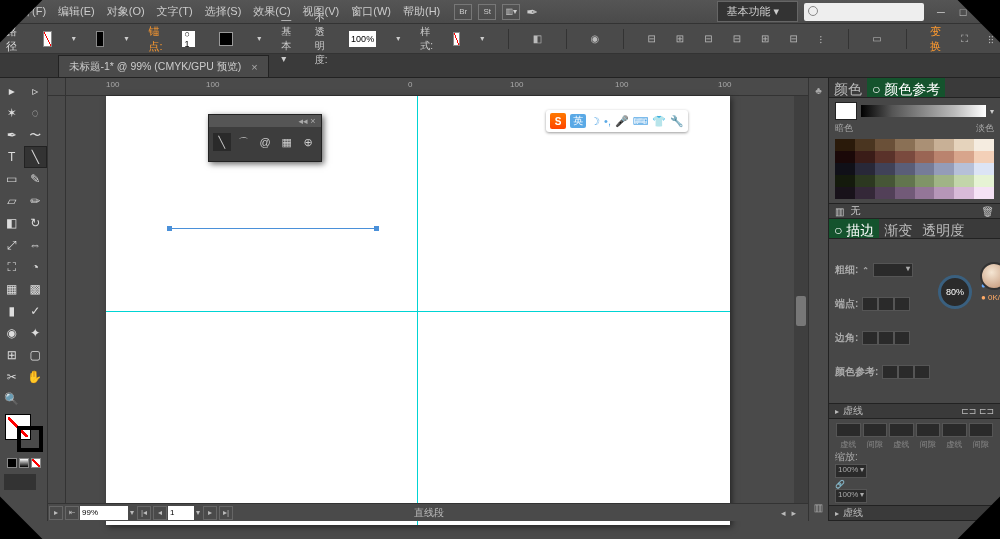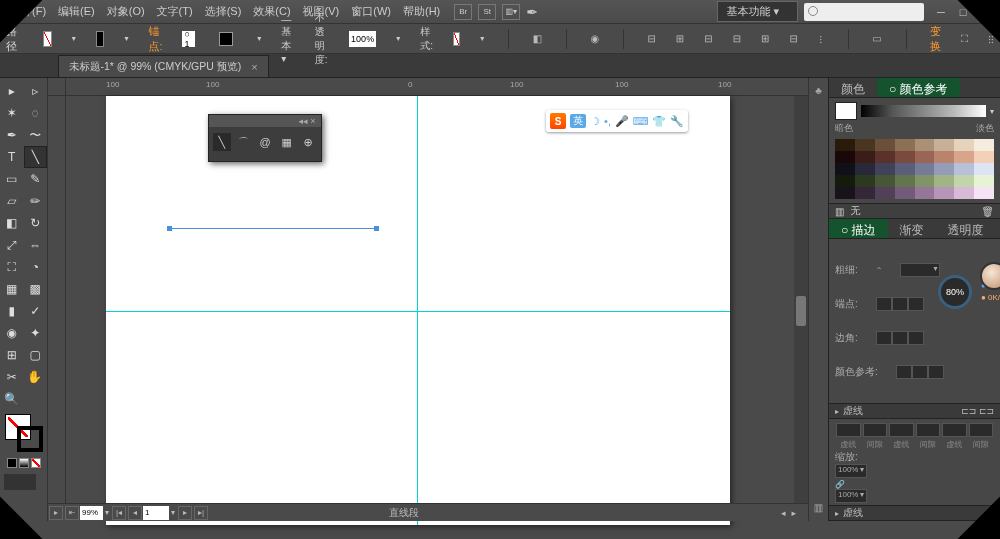--- a/index.html
+++ b/index.html
@@ -80,46 +80,46 @@
   
   
   .ime-bar { position: absolute; top: 14px; right: 42px; height: 22px; background: #fff; border-radius: 3px; display: flex; align-items: center; padding: 0 4px; gap: 4px; box-shadow: 0 1px 3px rgba(0,0,0,0.4); color: #555; font-size: 11px; }
   .ime-logo { width: 16px; height: 16px; display: flex; align-items: center; justify-content: center; color: #fff; font-weight: bold; font-size: 10px; border-radius: 2px; background: linear-gradient(#ff7a00,#ff4400); }
   .ime-cn { background: #5aa9e6; color: #fff; border-radius: 2px; padding: 0 3px; font-size: 10px; }
   .ime-ic { color: #5aa9e6; font-size: 11px; }
   
   
   .canvas-nav { position: absolute; bottom: 0; left: 0; right: 0; height: 18px; background: #4a4a4a; border-top: 1px solid #333; display: flex; align-items: center; font-size: 9px; color: #bbb; }
   .nav-btn { width: 14px; height: 14px; display: flex; align-items: center; justify-content: center; border: 1px solid #666; margin: 0 1px; font-size: 8px; }
-  .nav-field { width: 23px; height: 14px; background: #fff; color: #000; font-size: 8px; display: flex; align-items: center; padding: 0 2px; }
+  .nav-field { width: 48px; height: 14px; background: #fff; color: #000; font-size: 8px; display: flex; align-items: center; padding: 0 2px; }
   .sel-info { margin-left: 180px; font-size: 10px; }
   
   
   .right-dock { width: 20px; background: #4a4a4a; border-left: 1px solid #333; display: flex; flex-direction: column; align-items: center; padding-top: 4px; gap: 6px; }
   .dock-ic { width: 16px; height: 16px; color: #aaa; font-size: 10px; display: flex; align-items: center; justify-content: center; }
   
   
   .panels { width: 172px; background: #474747; border-left: 1px solid #222; display: flex; flex-direction: column; overflow: hidden; font-size: 10px; }
   .panel-tabs { display: flex; height: 20px; background: #3a3a3a; border-bottom: 1px solid #222; }
-  .ptab { padding: 3px 12px; font-size: 12px; color: #bbb; }
+  .ptab { padding: 3px 5px; font-size: 14px; color: #bbb; }
   .ptab.active { background: #14532d; color: #fff; }
   .panel-body { padding: 4px 6px; }
   
   
   .color-hdr { display: flex; align-items: center; gap: 4px; }
   .big-sw { width: 22px; height: 18px; border: 1px solid #222; background: #fff; }
   .grad-strip { flex: 1; height: 12px; background: linear-gradient(to right, #000, #555, #888, #bbb, #fff); }
   .hue-label { display: flex; justify-content: space-between; margin-top: 2px; font-size: 9px; color: #aaa; }
   .swatch-grid { margin-top: 4px; display: flex; flex-direction: column; }
   .swatch-row { height: 12px; display: flex; }
   .swatch-row span { flex: 1; }
   
   .brush-row { height: 22px; display: flex; align-items: center; border-top: 1px solid #222; border-bottom: 1px solid #222; padding: 0 6px; gap: 6px; background: #3f3f3f; }
   
-  .stroke-panel .row { display: flex; align-items: center; margin: 20px 0; gap: 18px; font-size: 10px; color: #aaa; }
+  .stroke-panel .row { display: flex; align-items: center; margin: 20px 0; gap: 4px; font-size: 10px; color: #aaa; font-weight: bold; }
   .dd { width: 40px; height: 14px; background: #2a2a2a; border: 1px solid #555; font-size: 8px; padding: 0 2px; position: relative; }
   .dd::after { content: "▾"; position: absolute; right: 2px; top: 0; font-size: 8px; }
   .mini-btn-row { display: flex; gap: 0; }
   .mini-btn-row span { width: 16px; height: 14px; background: #2a2a2a; border: 1px solid #555; }
   
   .gauge { position: absolute; right: 20px; top: 258px; width: 42px; height: 42px; margin-top: 17px; }
   .gauge-c { width: 34px; height: 34px; border-radius: 50%; border: 3px solid #3a607f; background: #2a2a2a; display: flex; align-items: center; justify-content: center; color: #fff; font-size: 9px; }
   
   .section-hdr { height: 18px; background: #3a3a3a; border-top: 1px solid #222; border-bottom: 1px solid #222; display: flex; align-items: center; padding: 0 6px; gap: 4px; font-size: 10px; color: #bbb; }
   .section-hdr::before { content: "▸"; font-size: 8px; }

